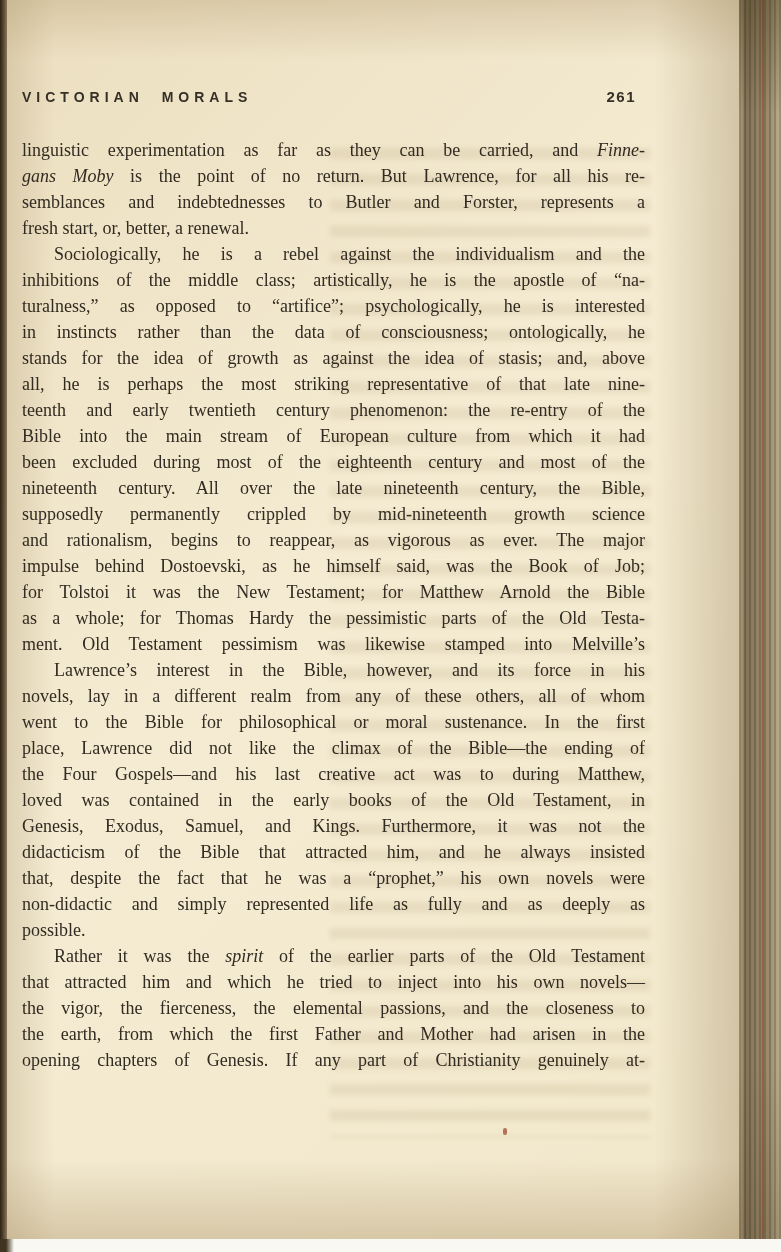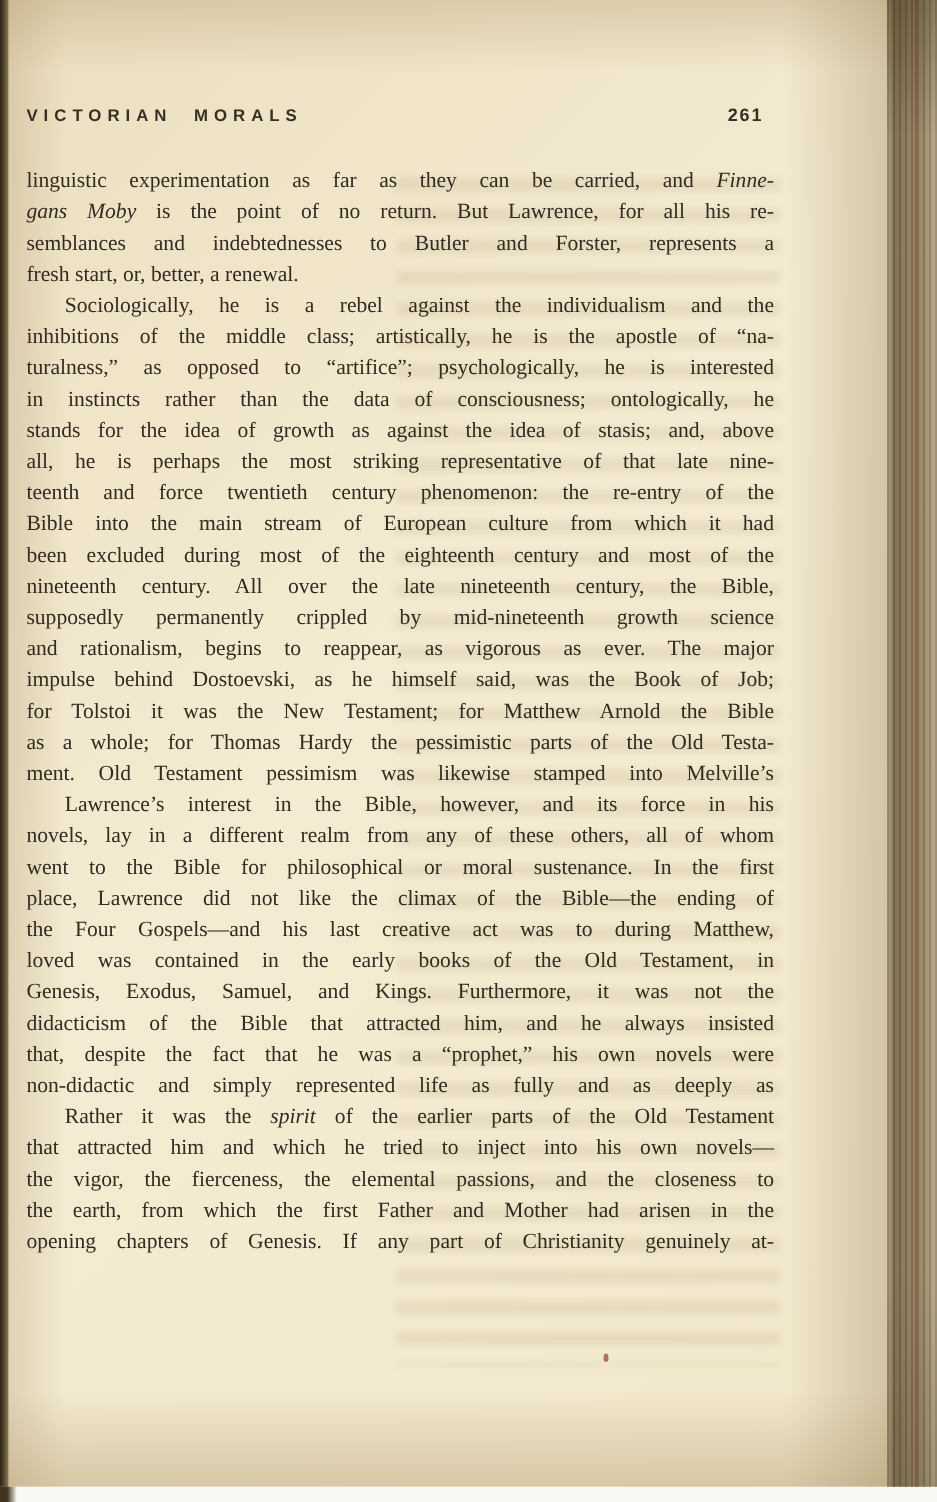--- a/index.html
+++ b/index.html
@@ -116,21 +116,21 @@
       <div class="line just"><span>semblances and indebtednesses to Butler and Forster, represents a</span></div>
       <div class="line"><span>fresh start, or, better, a renewal.</span></div>
     </div>
     <div>
       <div class="line indent just"><span>Sociologically, he is a rebel against the individualism and the</span></div>
       <div class="line just"><span>inhibitions of the middle class; artistically, he is the apostle of “na-</span></div>
       <div class="line just"><span>turalness,” as opposed to “artifice”; psychologically, he is interested</span></div>
       <div class="line just"><span>in instincts rather than the data of consciousness; ontologically, he</span></div>
       <div class="line just"><span>stands for the idea of growth as against the idea of stasis; and, above</span></div>
       <div class="line just"><span>all, he is perhaps the most striking representative of that late nine-</span></div>
-      <div class="line just"><span>teenth and force twentieth century phenomenon: the re-entry of the</span></div>
+      <div class="line just"><span>teenth and early twentieth century phenomenon: the re-entry of the</span></div>
       <div class="line just"><span>Bible into the main stream of European culture from which it had</span></div>
       <div class="line just"><span>been excluded during most of the eighteenth century and most of the</span></div>
       <div class="line just"><span>nineteenth century. All over the late nineteenth century, the Bible,</span></div>
       <div class="line just"><span>supposedly permanently crippled by mid-nineteenth growth science</span></div>
       <div class="line just"><span>and rationalism, begins to reappear, as vigorous as ever. The major</span></div>
       <div class="line just"><span>impulse behind Dostoevski, as he himself said, was the Book of Job;</span></div>
       <div class="line just"><span>for Tolstoi it was the New Testament; for Matthew Arnold the Bible</span></div>
       <div class="line just"><span>as a whole; for Thomas Hardy the pessimistic parts of the Old Testa-</span></div>
       <div class="line just"><span>ment. Old Testament pessimism was likewise stamped into Melville’s</span></div>
     </div>
@@ -138,20 +138,21 @@
       <div class="line indent just"><span>Lawrence’s interest in the Bible, however, and its force in his</span></div>
       <div class="line just"><span>novels, lay in a different realm from any of these others, all of whom</span></div>
       <div class="line just"><span>went to the Bible for philosophical or moral sustenance. In the first</span></div>
       <div class="line just"><span>place, Lawrence did not like the climax of the Bible—the ending of</span></div>
       <div class="line just"><span>the Four Gospels—and his last creative act was to during Matthew,</span></div>
       <div class="line just"><span>loved was contained in the early books of the Old Testament, in</span></div>
       <div class="line just"><span>Genesis, Exodus, Samuel, and Kings. Furthermore, it was not the</span></div>
       <div class="line just"><span>didacticism of the Bible that attracted him, and he always insisted</span></div>
       <div class="line just"><span>that, despite the fact that he was a “prophet,” his own novels were</span></div>
       <div class="line just"><span>non-didactic and simply represented life as fully and as deeply as</span></div>
+      <div class="line"><span>possible.</span></div>
     </div>
     <div>
       <div class="line indent just"><span>Rather it was the </span><i>spirit</i><span> of the earlier parts of the Old Testament</span></div>
       <div class="line just"><span>that attracted him and which he tried to inject into his own novels—</span></div>
       <div class="line just"><span>the vigor, the fierceness, the elemental passions, and the closeness to</span></div>
       <div class="line just"><span>the earth, from which the first Father and Mother had arisen in the</span></div>
       <div class="line just"><span>opening chapters of Genesis. If any part of Christianity genuinely at-</span></div>
     </div>
   </div>
 

